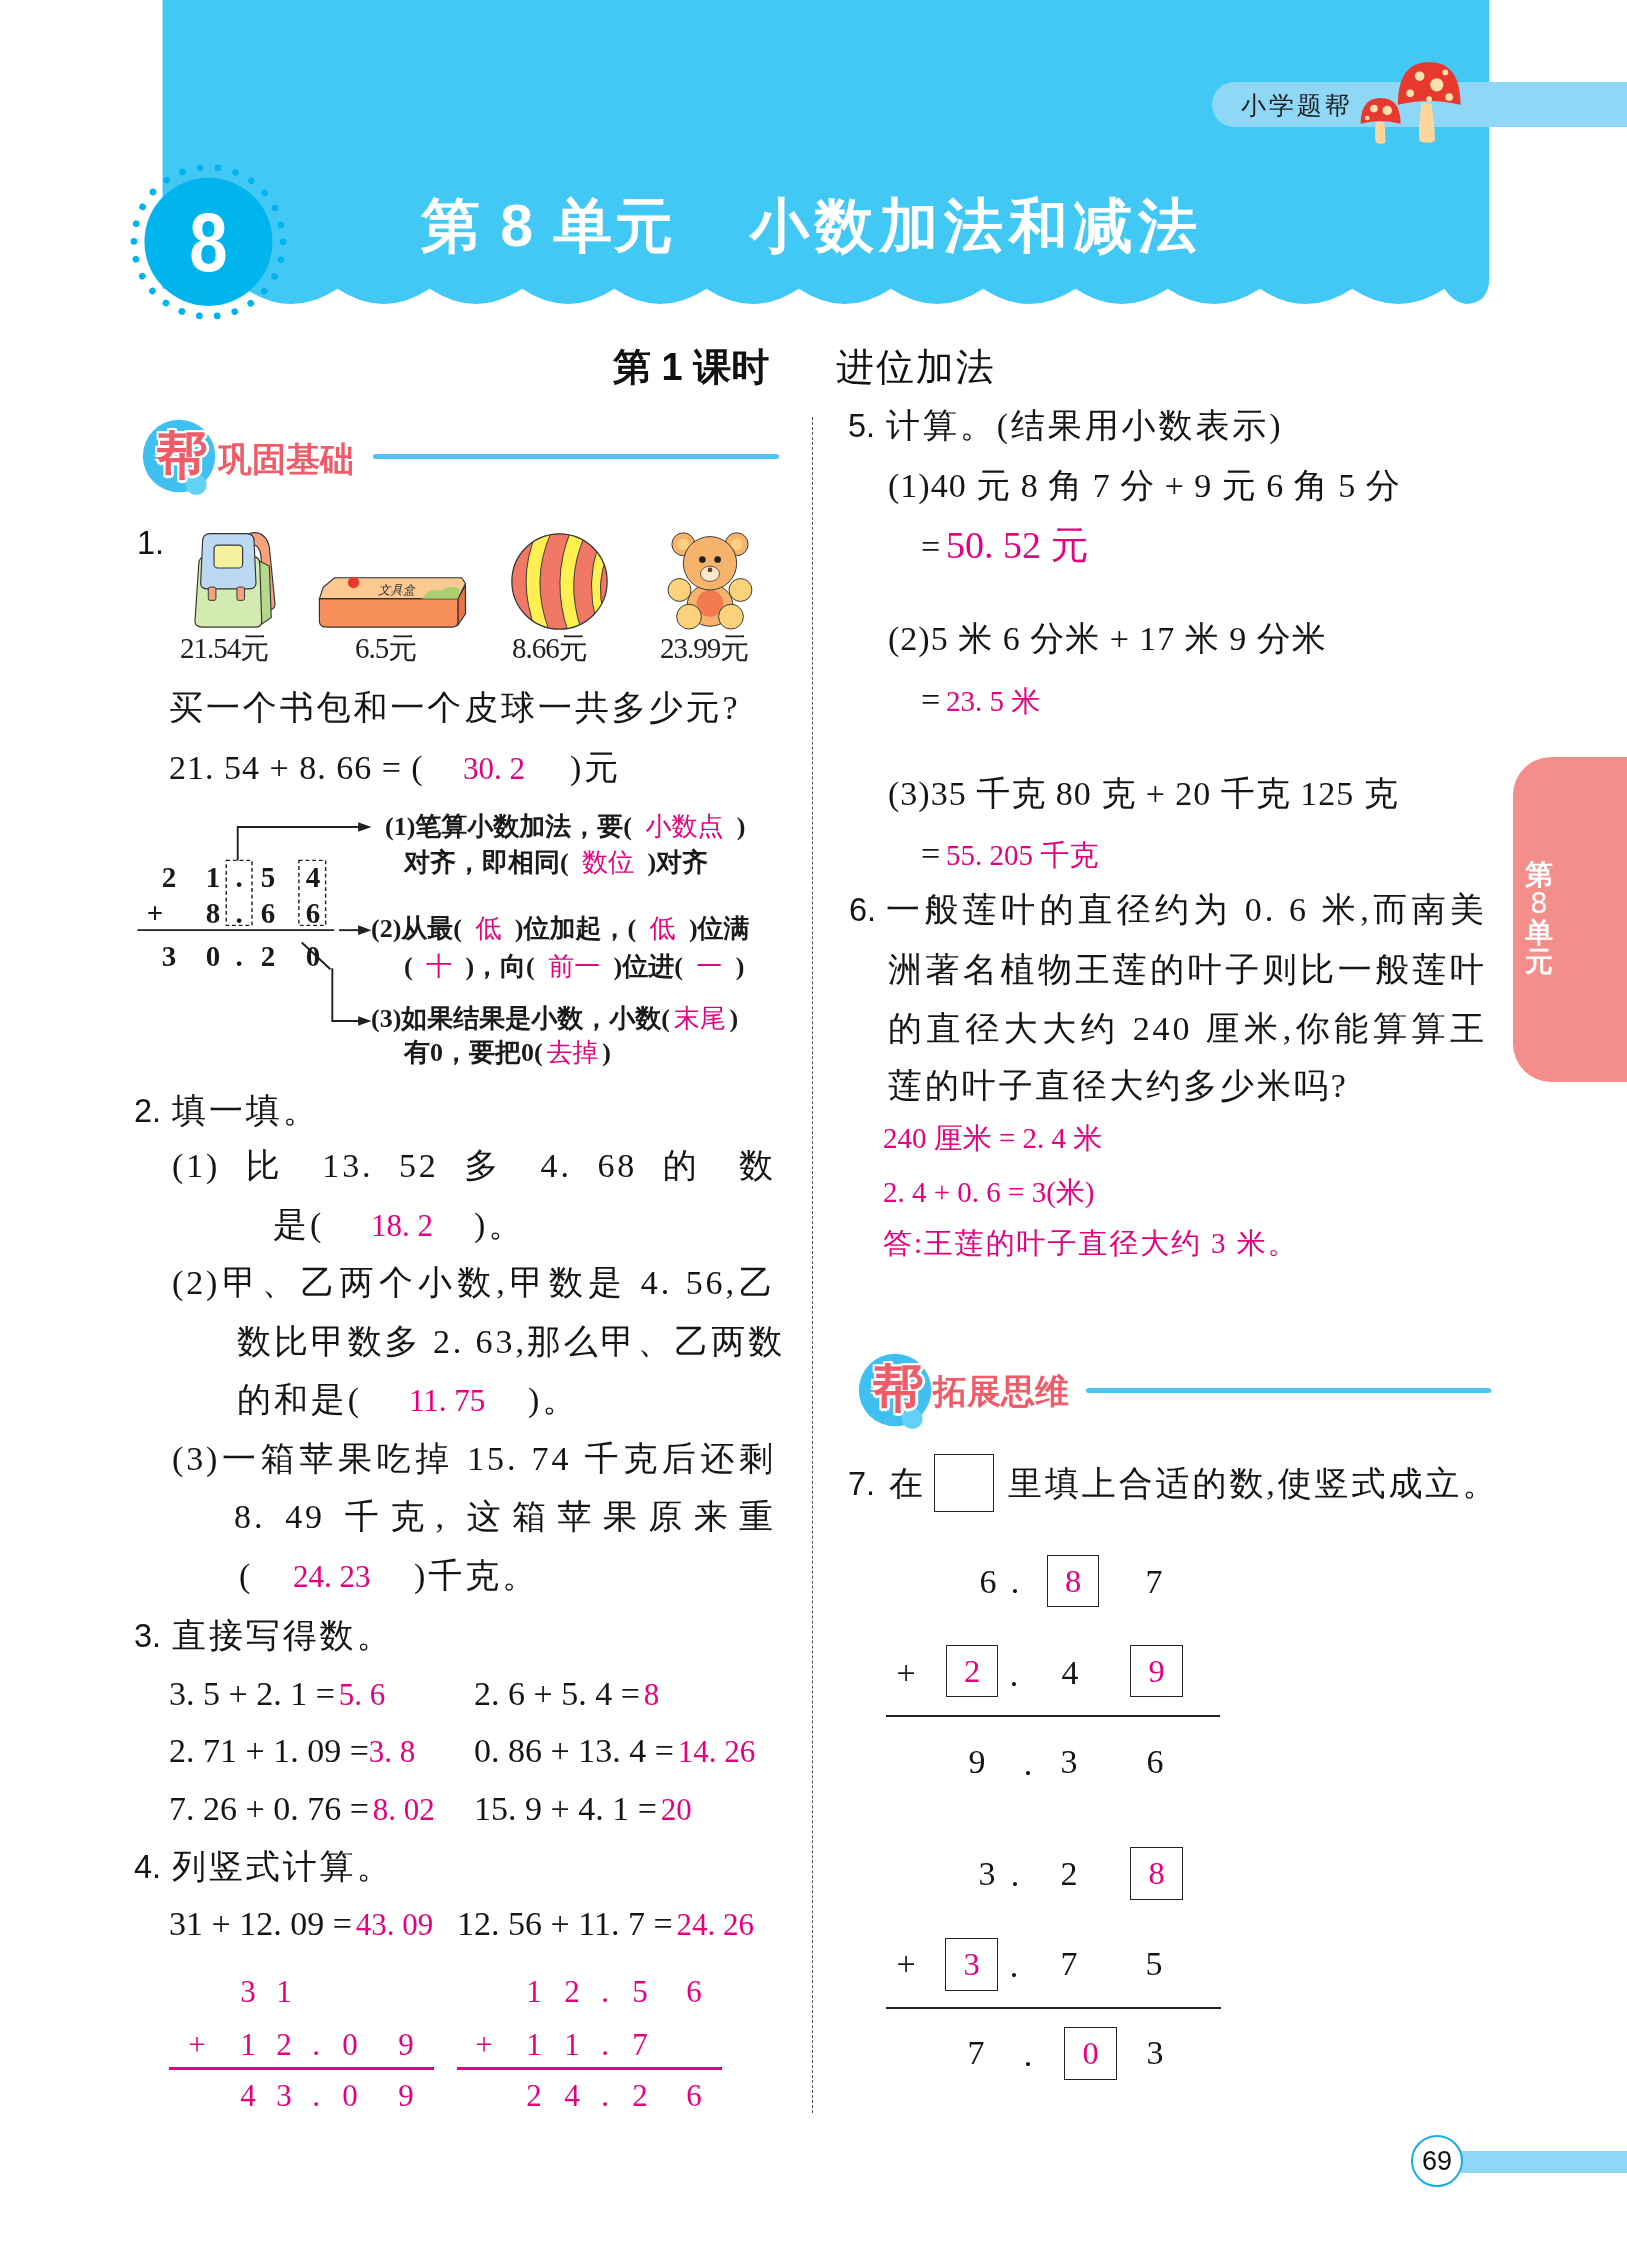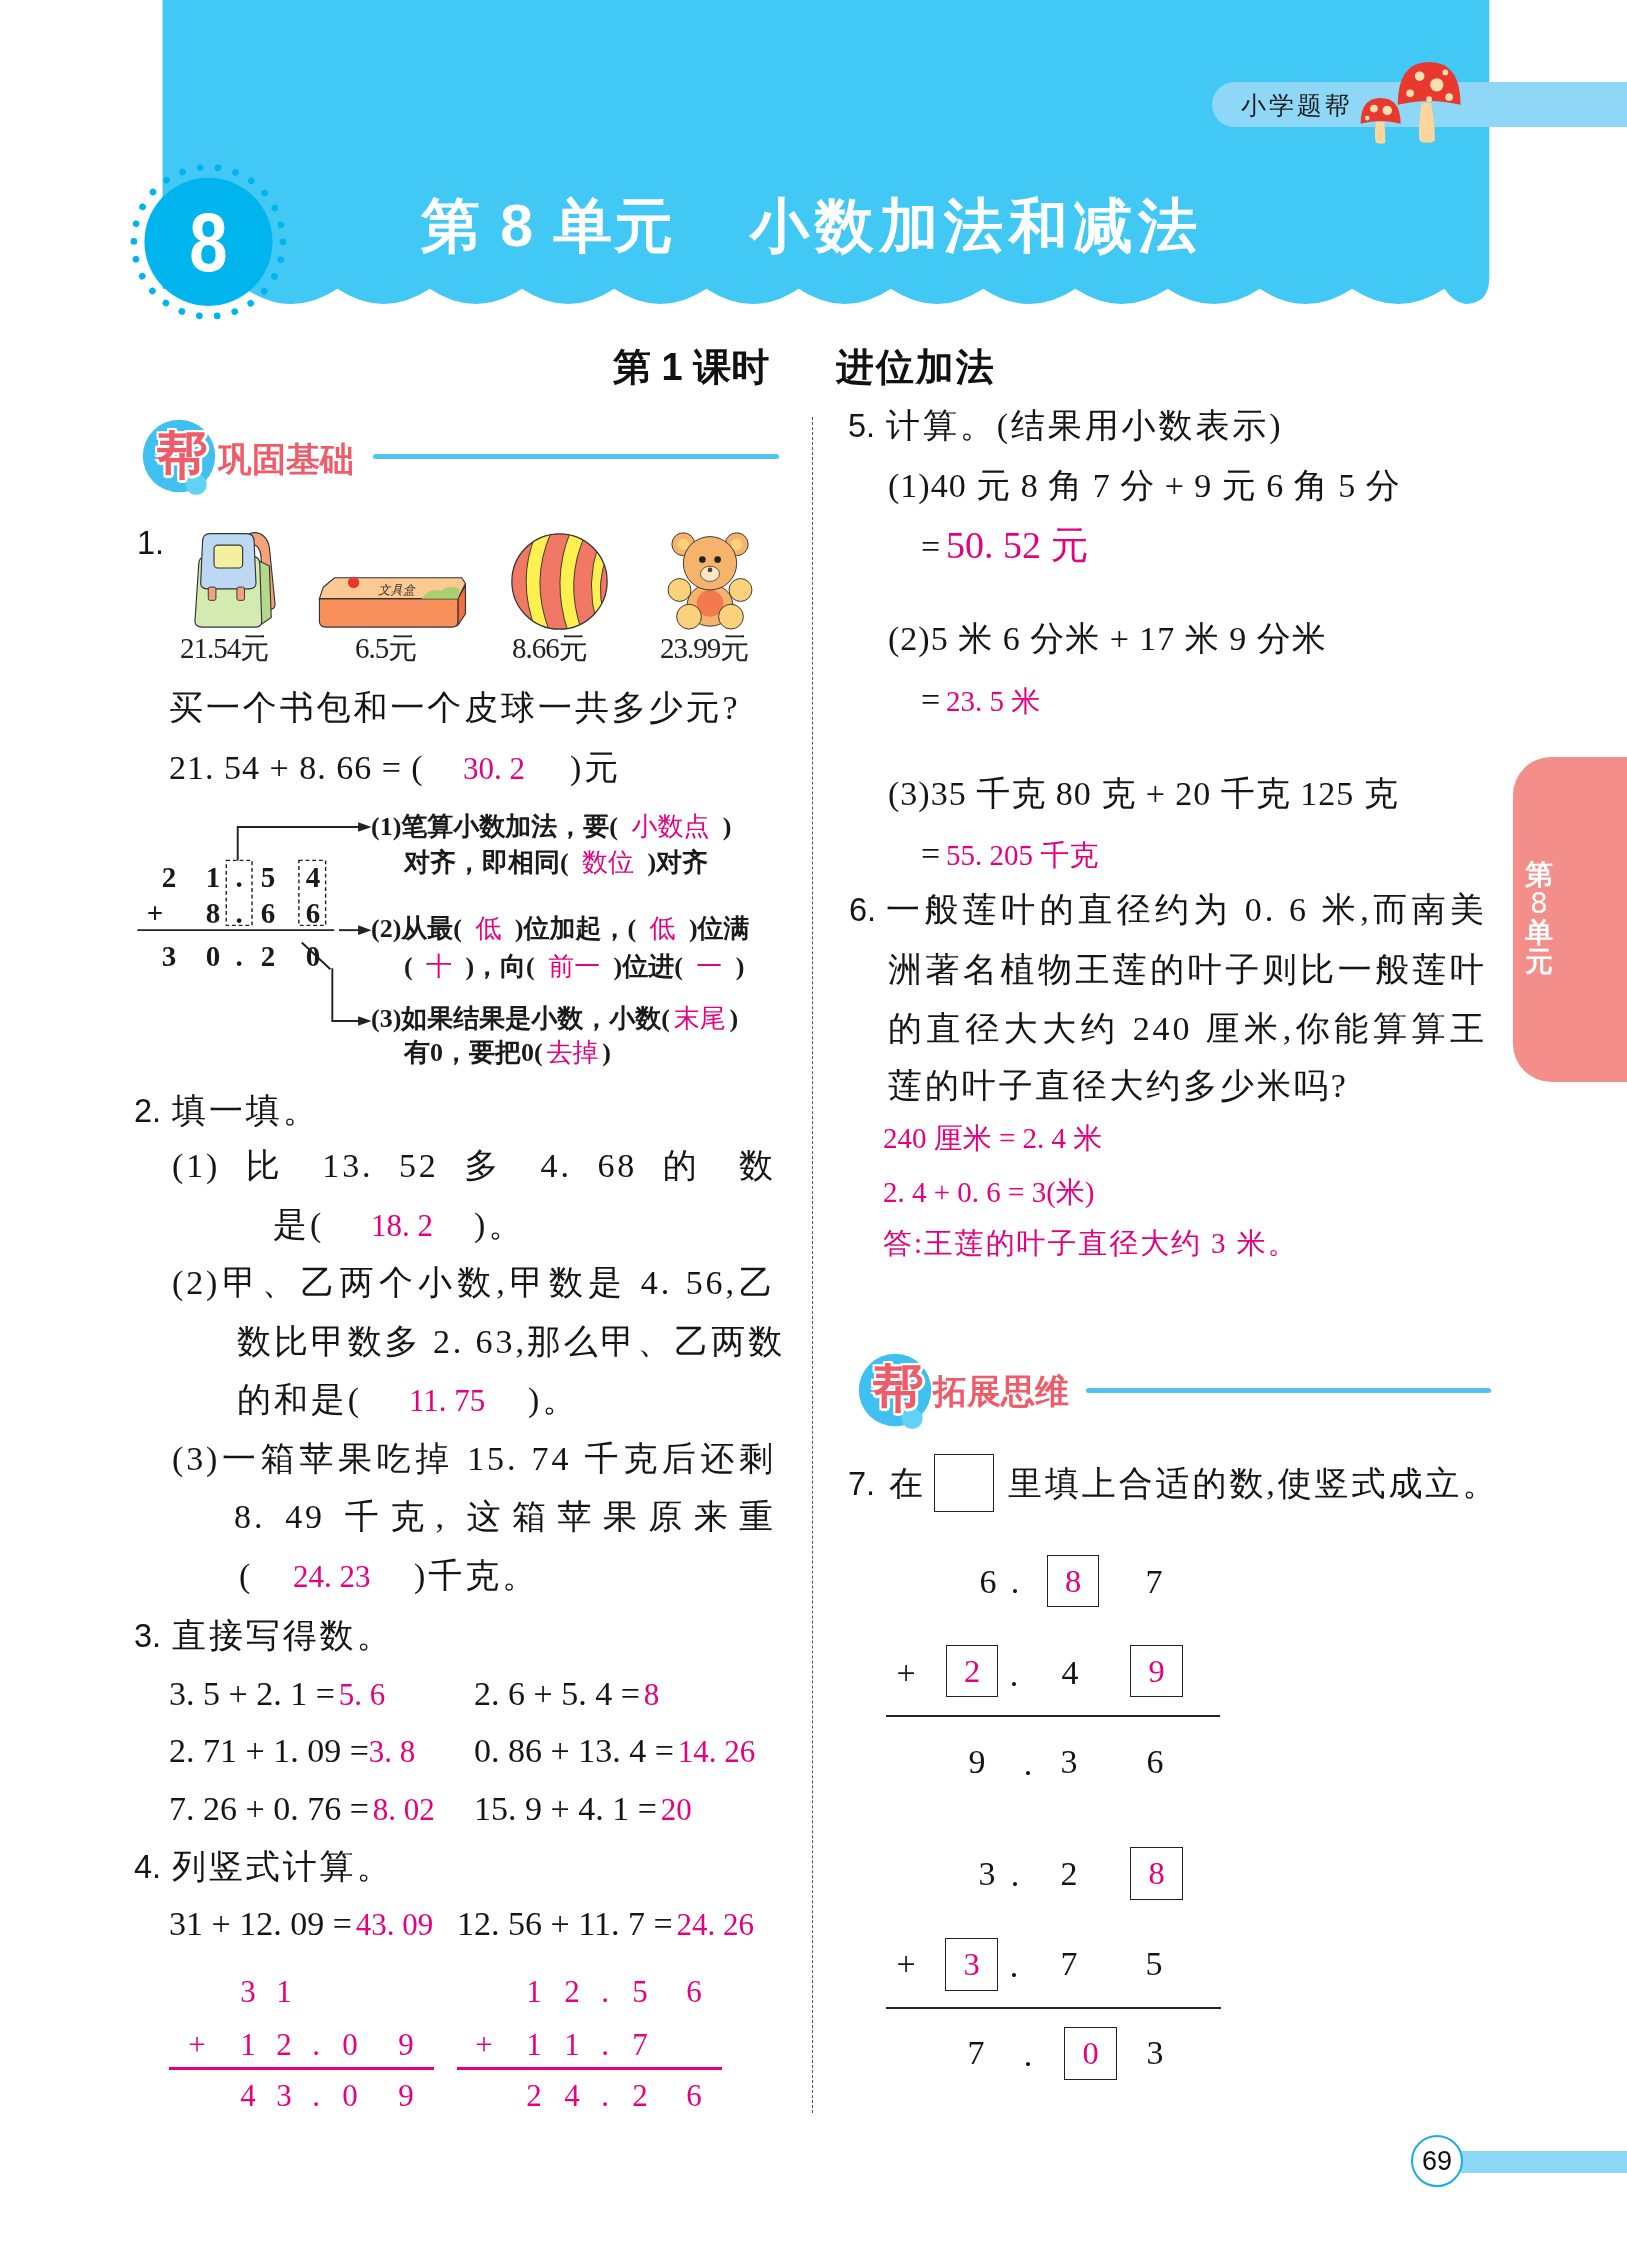--- a/index.html
+++ b/index.html
@@ -58,21 +58,21 @@
     <circle cx="15" cy="66" r="2.5" fill="#fde0b0"></circle>
 </svg>
 
 <div class="a" style="left:144px;top:178px;width:128px;height:128px;display:flex;align-items:center;justify-content:center;">
   <span class="sans" style="font-size:84px;font-weight:bold;color:#fff;display:inline-block;transform:scaleX(0.82);line-height:1;">8</span>
 </div>
 <div class="a c sans" style="left:421px;top:226px;font-size:59px;font-weight:bold;color:#fff;letter-spacing:1.9px;">第 8 单元</div>
 <div class="a c sans" style="left:750px;top:226px;font-size:59px;font-weight:bold;color:#fff;letter-spacing:5.7px;">小数加法和减法</div>
 
 <div class="a c sans" style="left:613px;top:367px;font-size:38px;font-weight:bold;color:#111;">第 1 课时</div>
-<div class="a c sans" style="left:836px;top:367px;font-size:38px;font-weight:bold;color:#111;letter-spacing:1.9px;">进位加法</div>
+<div class="a c sans" style="left:836px;top:367px;font-size:38px;font-weight:normal;color:#111;letter-spacing:1.9px;">进位加法</div>
 
 <div class="a" style="left:812px;top:417px;height:1696px;border-left:1.9px dashed #555;"></div>
 
 <svg class="a" width="81" height="86" style="left:139px;top:414px;" viewBox="0 0 85 90">
   <circle cx="42" cy="44" r="38" fill="#3fc0f0"></circle>
     <circle cx="60" cy="74" r="11" fill="#62d1f6"></circle>
 </svg>
 <div class="a c sec-badge" style="left:156px;top:455px;font-size:52px;">帮</div>
 <div class="a c sec-title" style="left:218px;top:459px;">巩固基础</div>
 <div class="sec-line" style="left:373px;top:454px;width:406px;"></div>
@@ -159,21 +159,21 @@
 <span class="cell vd" style="left:213px;top:913px;">8</span>
 <span class="cell vd" style="left:239px;top:913px;">.</span>
 <span class="cell vd" style="left:268px;top:913px;">6</span>
 <span class="cell vd" style="left:313px;top:913px;">6</span>
 <span class="cell vd" style="left:169px;top:956px;">3</span>
 <span class="cell vd" style="left:213px;top:956px;">0</span>
 <span class="cell vd" style="left:239px;top:956px;">.</span>
 <span class="cell vd" style="left:268px;top:956px;">2</span>
 <span class="cell vd" style="left:313px;top:956px;">0</span>
 
-<div class="a c note" style="left:371px;top:827px;">
+<div class="a c note" style="left:385px;top:827px;">
   <span>(1)笔算小数加法，要(</span><span class="p" style="margin:0 13.4px;">小数点</span><span>)</span>
 </div>
 <div class="a c note" style="left:404px;top:863px;">
   <span>对齐，即相同(</span><span class="p" style="margin:0 13.4px;">数位</span><span>)对齐</span>
 </div>
 <div class="a c note" style="left:371px;top:929px;">
   <span>(2)从最(</span><span class="p" style="margin:0 13.4px;">低</span><span>)位加起，(</span><span class="p" style="margin:0 13.4px;">低</span><span>)位满</span>
 </div>
 <div class="a c note" style="left:404px;top:967px;">
   <span>(</span><span class="p" style="margin:0 13.4px;">十</span><span>)，向(</span><span class="p" style="margin:0 13.4px;">前一</span><span>)位进(</span><span class="p" style="margin:0 13.4px;">一</span><span>)</span>

